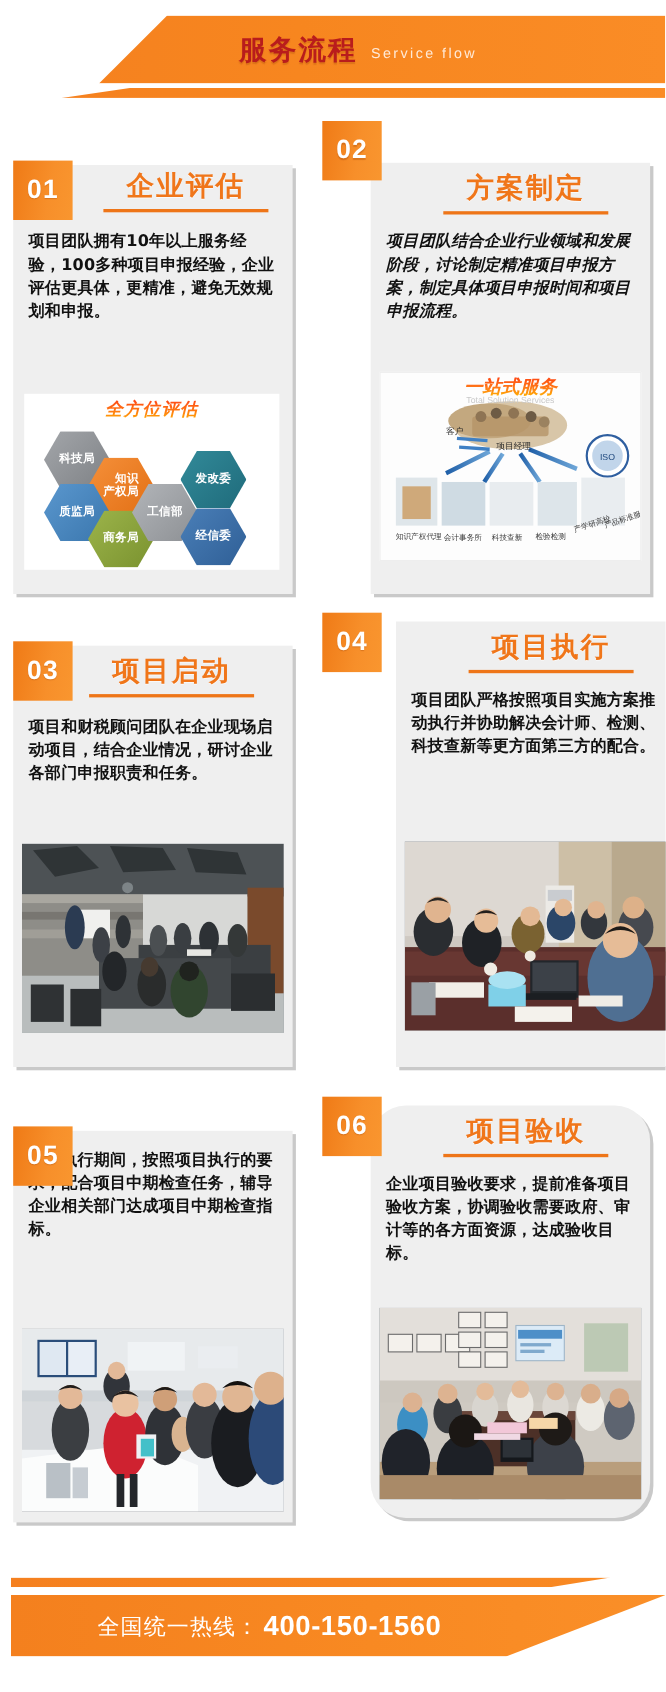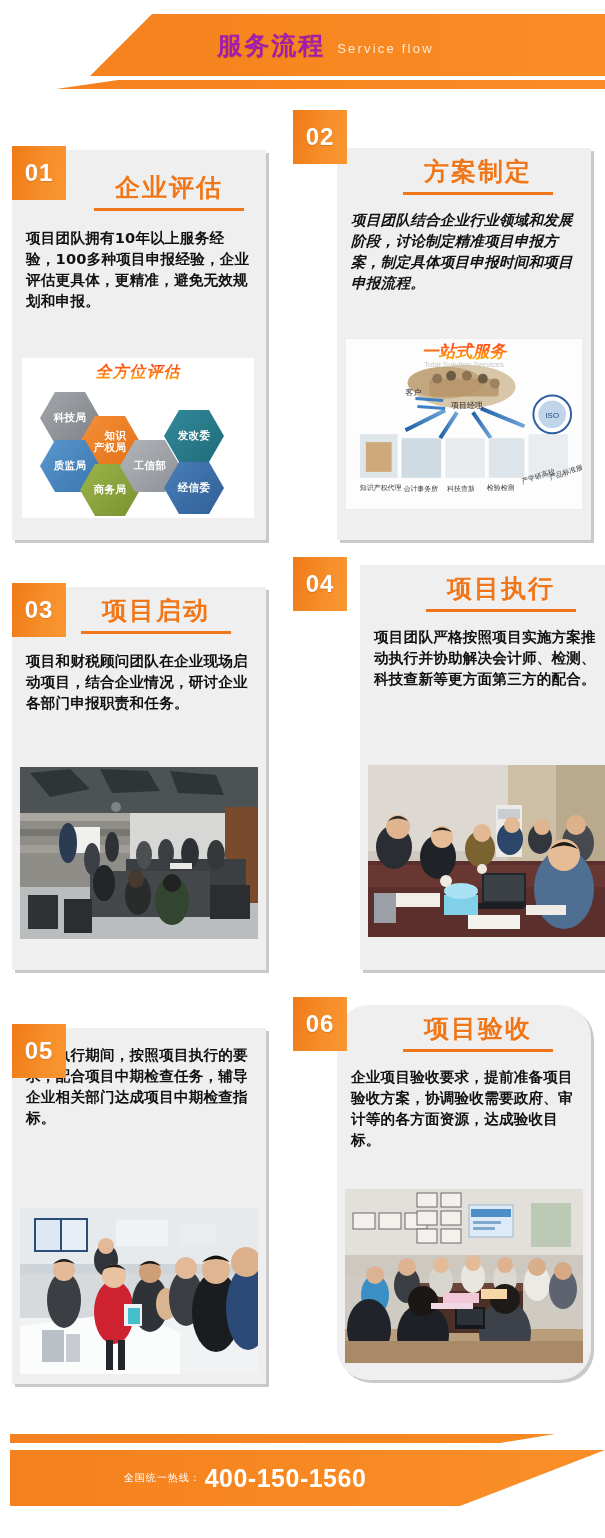--- a/index.html
+++ b/index.html
@@ -21,21 +21,21 @@
     position:absolute;left:0;top:66px;width:605px;height:9px;
     background:linear-gradient(90deg,#f5801f 0%,#f7861f 50%,#fa8c26 100%);
     clip-path:polygon(118px 0, 605px 0, 605px 9px, 56px 9px);
   }
   .hdr-titles{
     position:absolute;left:0;top:0;width:605px;height:62px;
     display:flex;align-items:center;justify-content:center;gap:12px;
     padding-left:46px;box-sizing:border-box;
   }
   .hdr-cn{
-    color:#a21caf;font-size:25px;font-weight:bold;letter-spacing:2px;
+    color:#b91c1c;font-size:25px;font-weight:bold;letter-spacing:2px;
     text-shadow:0 1px 1px rgba(140,60,0,.25);
   }
   .hdr-en{
     color:#ffe9d6;font-size:13px;letter-spacing:2.2px;font-weight:normal;
     position:relative;top:3px;
   }
 
   
   .card{
     position:absolute;background:#efefef;
@@ -63,21 +63,21 @@
   }
   .card-body{
     color:#111;font-size:14.6px;line-height:1.45;
     font-weight:bold;letter-spacing:.2px;
     font-family:"DejaVu Sans","Liberation Sans",sans-serif;
   }
 
   
   #card1{left:12px;top:150px;width:254px;height:390px;}
   #badge1{left:12px;top:146px;}
-  #card1 .card-head{padding-top:24px;padding-left:34px;margin-left:26px;}
+  #card1 .card-head{padding-top:6px;padding-left:34px;margin-left:26px;}
   #card1 .title-rule{width:150px;}
   #card1 .card-body{margin:16px 14px 0 14px;}
 
   
   .hexfig{
     position:absolute;left:10px;top:208px;width:232px;height:160px;
     background:#ffffff;overflow:hidden;
   }
   .hex-title{
     position:absolute;left:50%;top:4px;transform:translateX(-50%);
@@ -147,21 +147,21 @@
   }
   .ftr-band{
     position:absolute;left:10px;top:16px;width:595px;height:56px;
     background:linear-gradient(90deg,#f4801e 0%,#f88922 55%,#fa8f28 100%);
     clip-path:polygon(0 0, 595px 0, 595px 0, 450px 56px, 0 56px);
   }
   .ftr-text{
     position:absolute;left:10px;top:16px;width:470px;height:56px;
     display:flex;align-items:center;justify-content:center;gap:4px;
   }
-  .ftr-label{color:#fff;font-size:10px;letter-spacing:1px;font-weight:normal;}
+  .ftr-label{color:#fff;font-size:20px;letter-spacing:1px;font-weight:normal;}
   .ftr-num{color:#fff;font-size:25px;font-weight:bold;letter-spacing:.5px;}
 </style>
 </head>
 <body>
 
 <div class="page">
 
   <div class="header">
     <div class="hdr-band"></div>
     <div class="hdr-stripe"></div>

